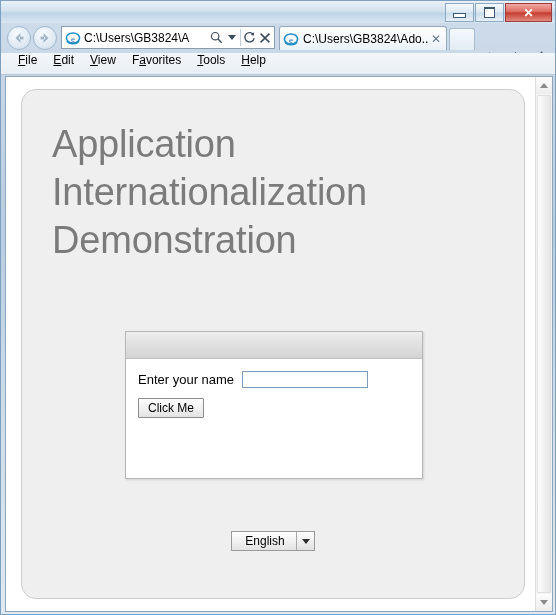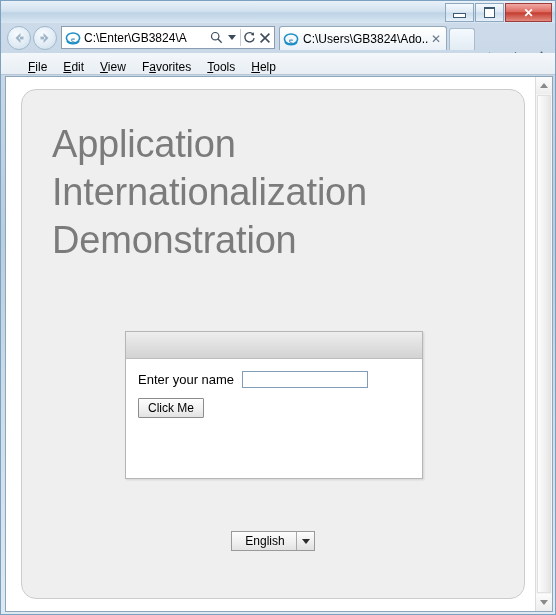--- a/index.html
+++ b/index.html
@@ -187,22 +187,22 @@
     color: #4a5b6b;
   }
 
   
   #menubar {
     position: absolute;
     left: 0; top: 52px;
     width: 100%; height: 22px;
     background: linear-gradient(to bottom, #f4f7fa 0%, #e8eef4 100%);
     display: flex;
-    align-items: flex-end;
-    padding-left: 27px;
+    align-items: flex-start;
+    padding-left: 17px;
     box-sizing: border-box;
     border-bottom: 1px solid #b9c7d4;
   }
   .menu-item {
     font-size: 12px;
     color: #000000;
     margin-right: 16px;
     line-height: 14px;
     cursor: default;
   }
@@ -413,21 +413,21 @@
         <rect x="3.5" y="6.6" width="3.5" height="2.8" fill="#9fb4c6"></rect>
       </svg>
     </div>
 
     <div id="addressbar">
       <svg id="ie-icon-address" viewBox="0 0 16 16">
         <ellipse cx="8" cy="8" rx="6.6" ry="5" fill="none" stroke="#1e8fc6" stroke-width="1.6"></ellipse>
         <path d="M2 11 C4 14.5 12 14.5 14 11" fill="none" stroke="#1e8fc6" stroke-width="1.6"></path>
         <text x="8" y="11.5" font-size="9" fill="#1e6fa8" text-anchor="middle" font-family="Liberation Serif, serif">e</text>
       </svg>
-      <span id="address-text">C:\Enter\GB3824\A</span>
+      <span id="address-text">C:\Users\GB3824\A</span>
       <span class="addr-icon">
         <svg width="13" height="13" viewBox="0 0 14 14">
           <circle cx="5.6" cy="5.6" r="4" fill="none" stroke="#3c4b59" stroke-width="1.3"></circle>
           <line x1="8.6" y1="8.6" x2="12.6" y2="12.6" stroke="#3c4b59" stroke-width="1.4"></line>
         </svg>
       </span>
       <span class="addr-icon">
         <span class="tri-down" style="border-top-color:#3c4b59;"></span>
       </span>
       <span class="addr-sep"></span>

